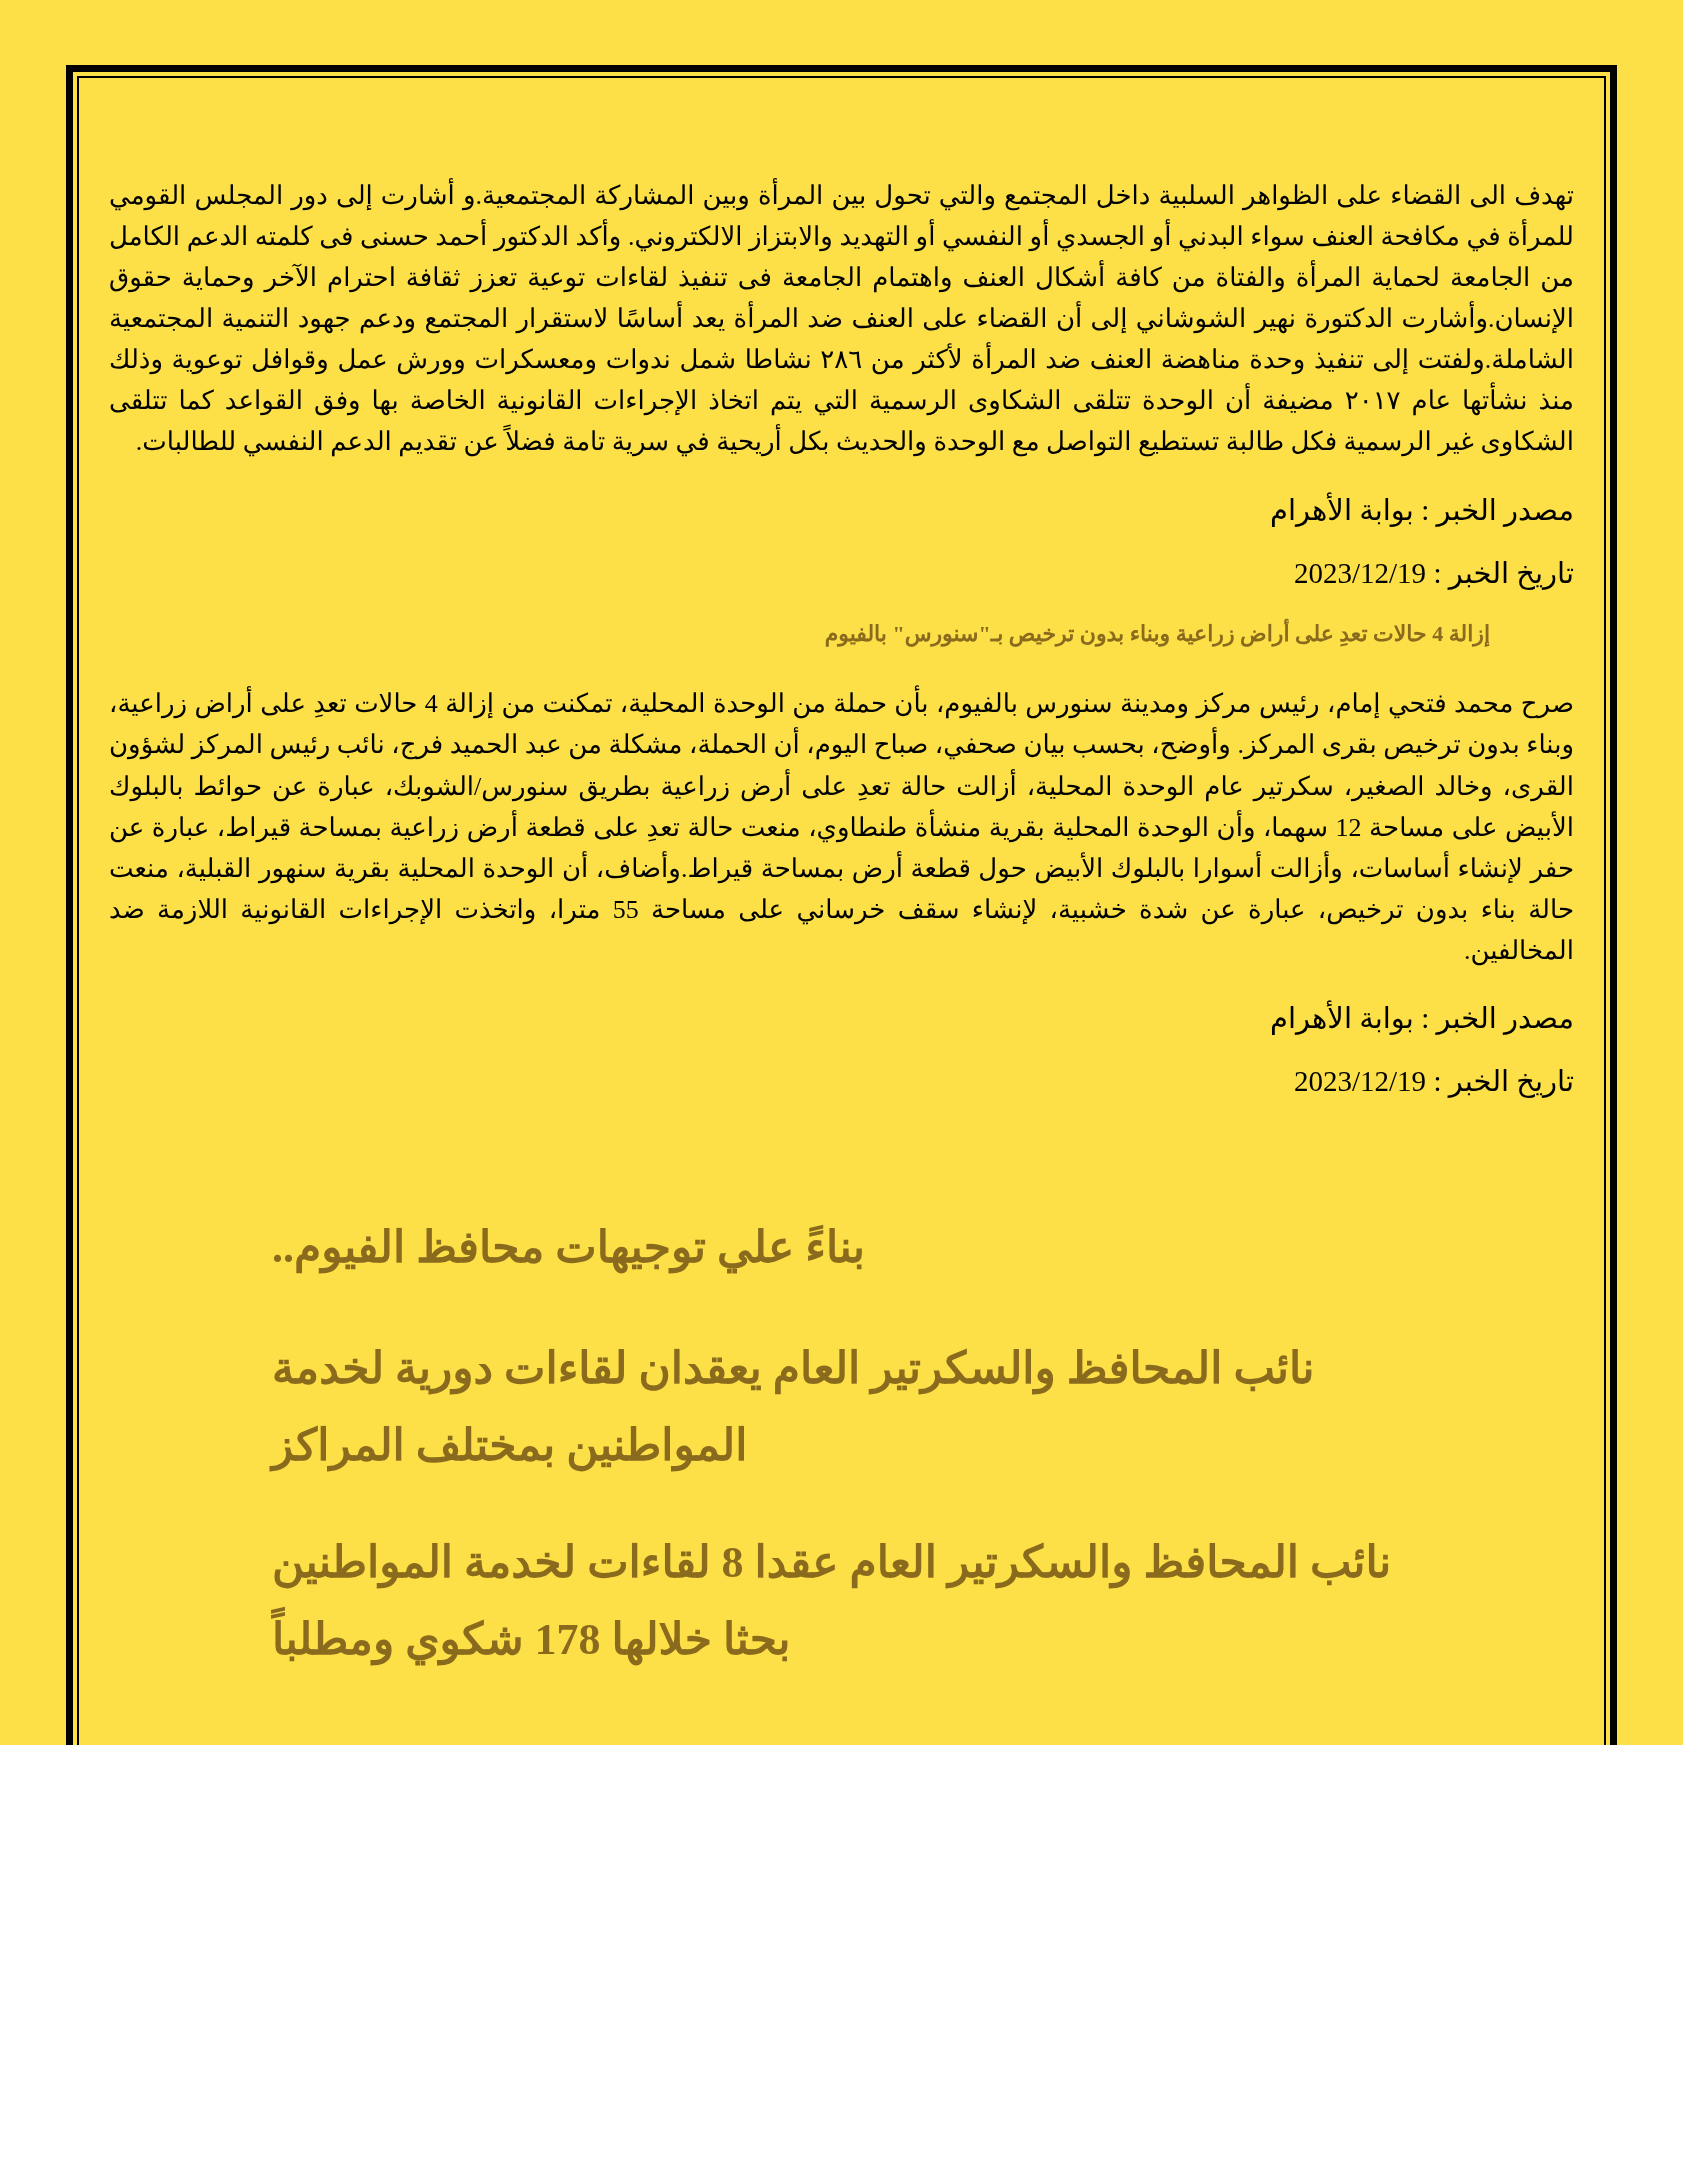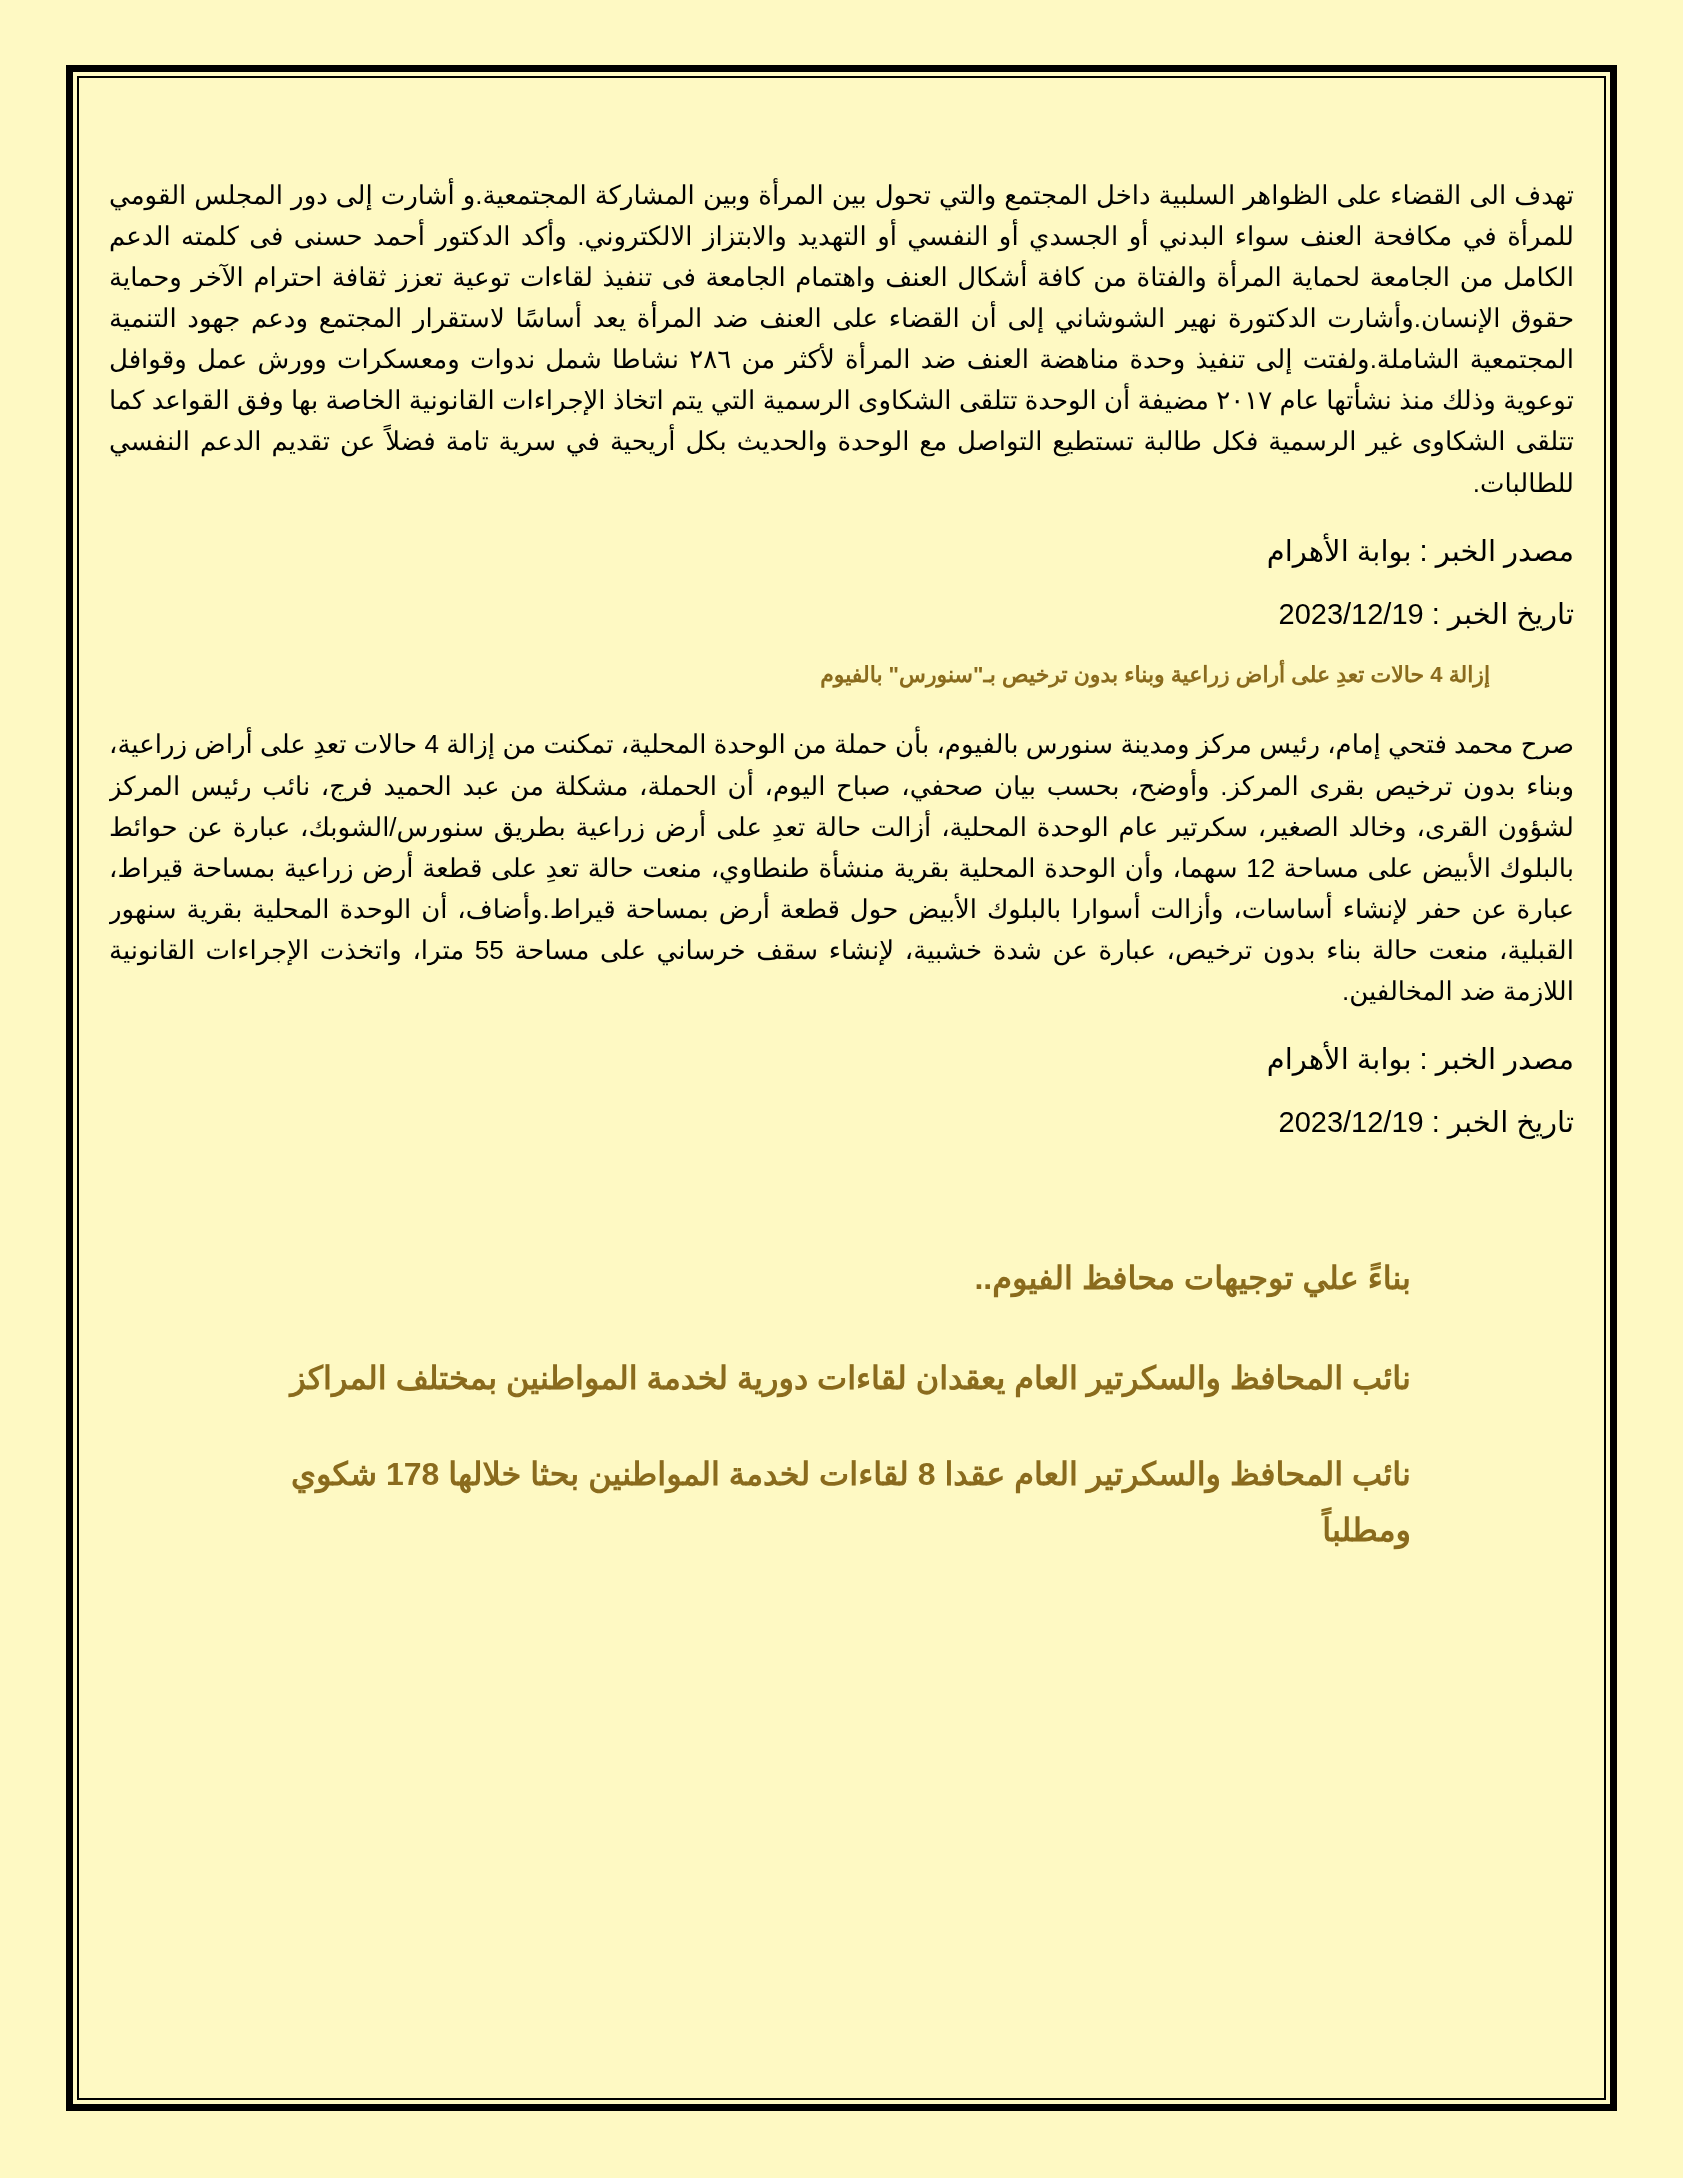--- a/index.html
+++ b/index.html
@@ -3,24 +3,24 @@
 <meta charset="utf-8">
 <style>
   html, body {
     margin: 0;
     padding: 0;
     background: #ffffff;
   }
   .page {
     position: relative;
     width: 1683px;
-    height: 2178px;
-    background: #fef9c3;
+    height: 1745px;
+    background: #fde047;
     overflow: hidden;
-    font-family: Liberation Sans, sans-serif;
+    font-family: Liberation Serif, serif;
     color: #000000;
   }
   
   .frame-outer {
     position: absolute;
     left: 66px;
     top: 65px;
     width: 1551px;
     height: 2046px;
     box-sizing: border-box;
@@ -57,23 +57,23 @@
   }
   .headline-right {
     font-size: 22px;
     font-weight: bold;
     text-align: right;
     padding-right: 84px;
     margin: 6px 0 34px 0;
     line-height: 1.4;
   }
   .headline-center {
-    font-size: 32px;
+    font-size: 44px;
     font-weight: bold;
-    text-align: right;
+    text-align: left;
     line-height: 1.75;
     margin: 0 auto 40px auto;
     max-width: 1139px;
   }
   .kicker {
     margin-top: 111px;
     margin-bottom: 44px;
   }
   .gold { color: #8a6b1d; }
 </style>

